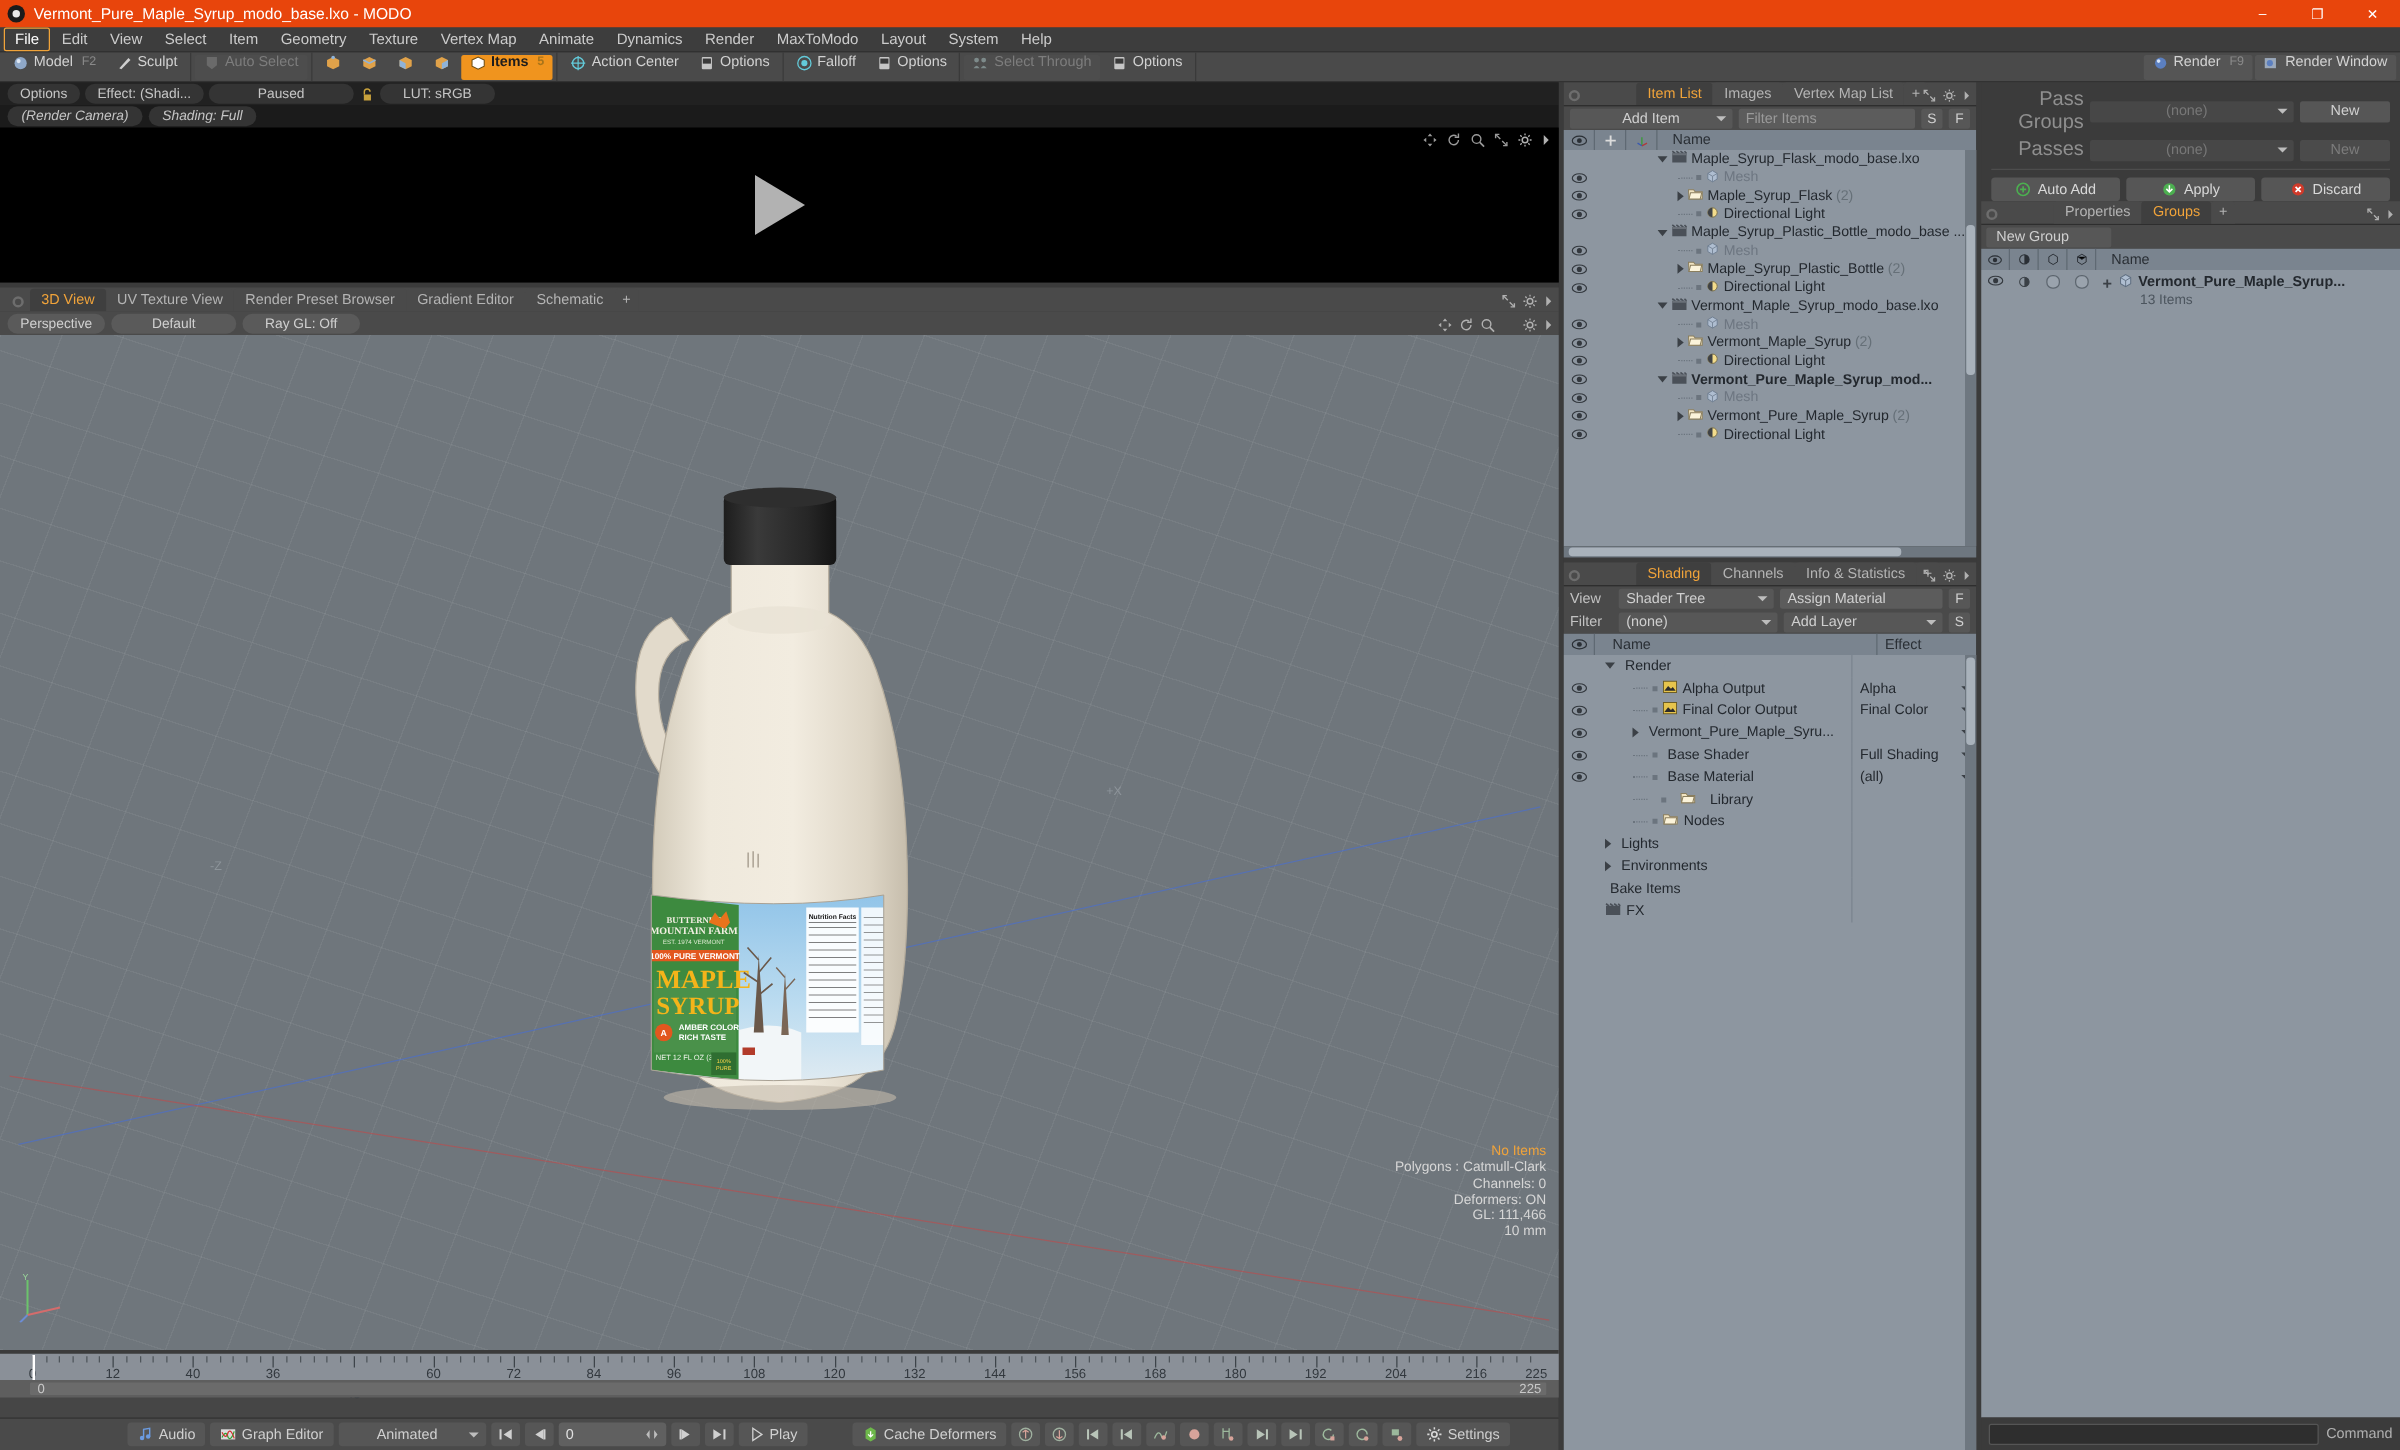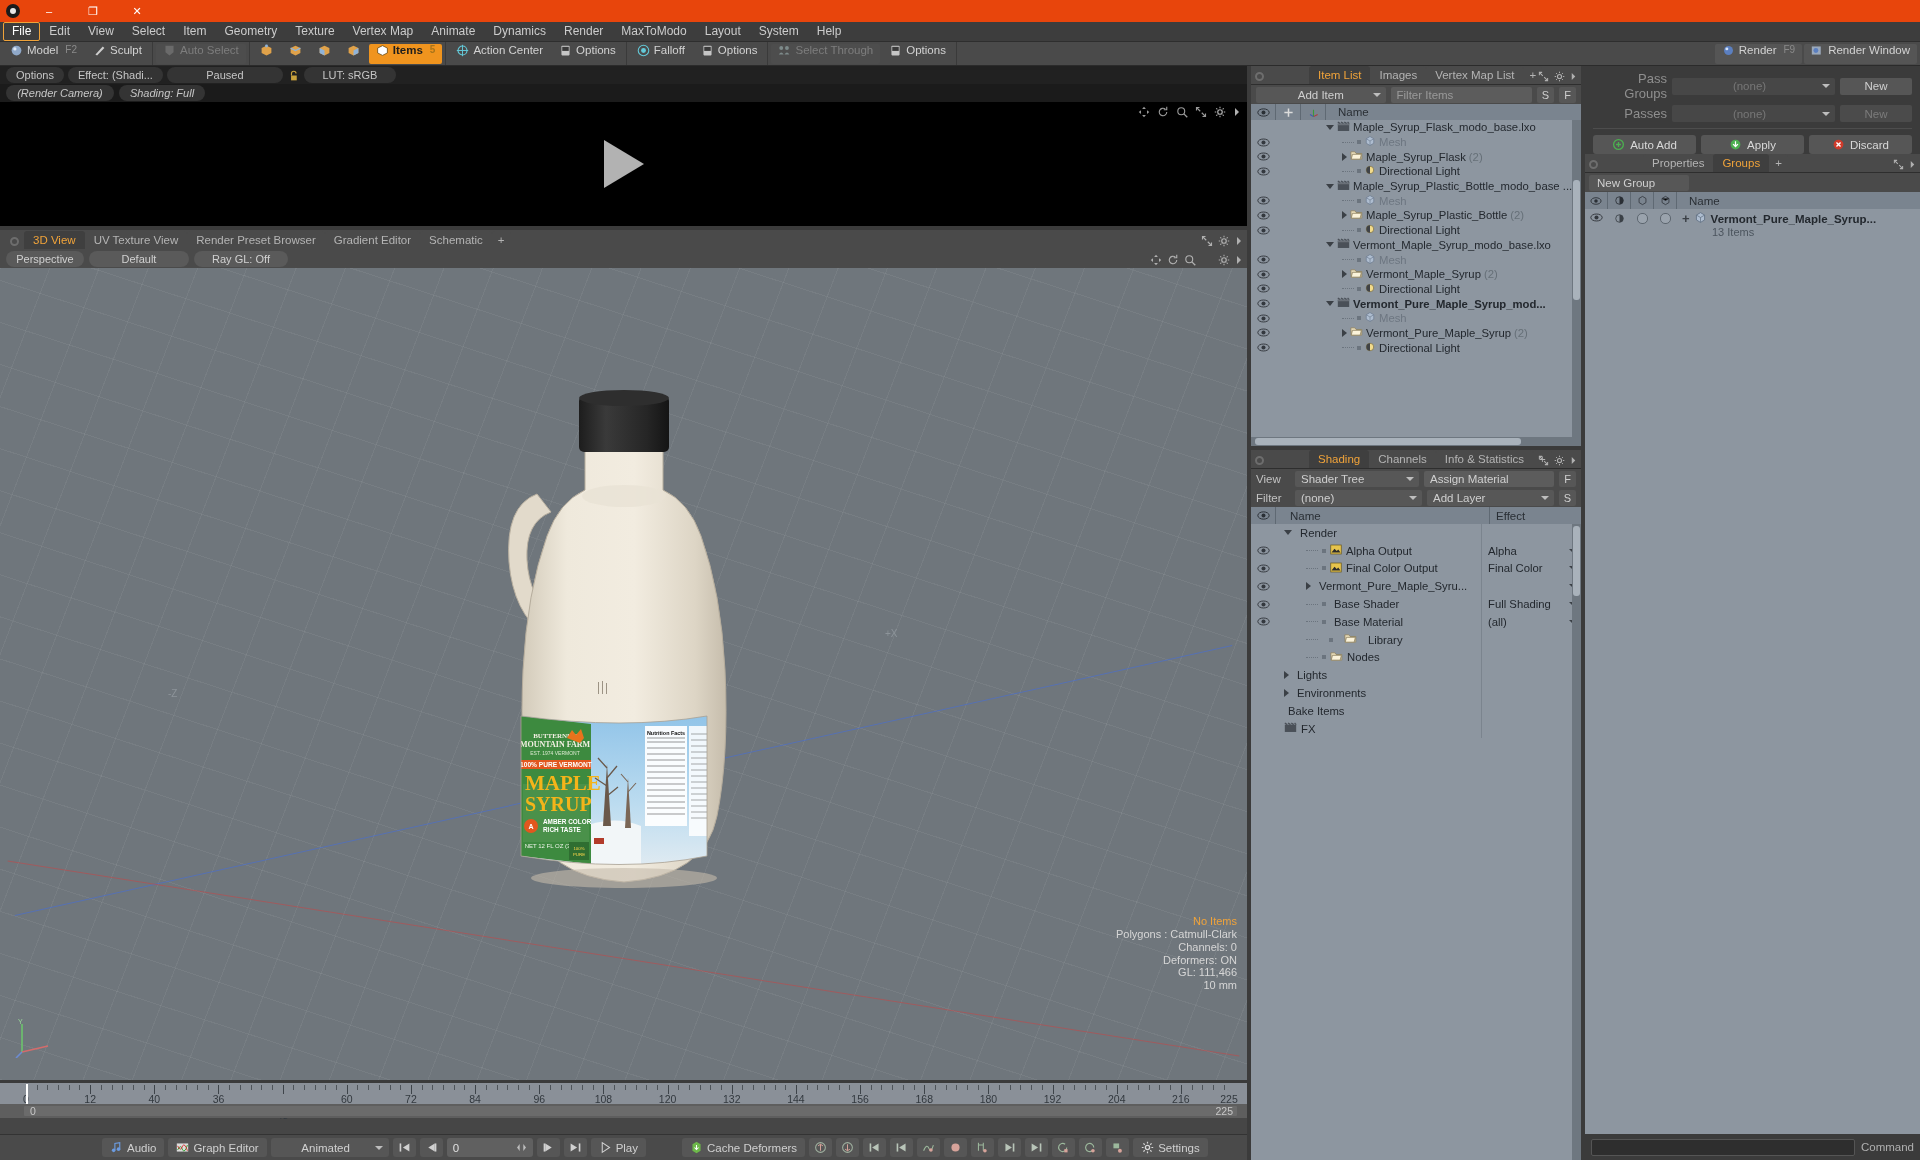--- a/index.html
+++ b/index.html
@@ -164,21 +164,21 @@
   .shrow { height:17.8px; display:flex; align-items:center; font-size:11.3px; color:#23282e;}
   .shrow .eye { width:25px;flex:0 0 25px;display:flex;align-items:center;justify-content:center;}
   .shrow .nmc { flex:1; display:flex; align-items:center; gap:4px; overflow:hidden; white-space:nowrap;}
   .shrow .eff { width:100px; flex:0 0 100px; display:flex; align-items:center; justify-content:space-between; padding-right:4px; border-left:1px solid #7b848e; height:100%; }
   .shhdr { height:17px;background:#7a848f;display:flex;align-items:center;color:#2a2f35;font-size:11.5px;}
   .sphere { width:11px;height:11px;border-radius:50%;flex:0 0 11px; }
 
   
   .pass-area { flex:0 0 76px; background:#3b3b3b; padding:5px 8px 0 8px; }
   .pass-row { display:flex; align-items:center; gap:5px; margin-bottom:4px; }
-  .pass-lbl { width:74px; text-align:right; font-size:13px; color:#8f8f8f; }
+  .pass-lbl { width:74px; text-align:right; font-size:16px; color:#8f8f8f; }
   .pass-dd { flex:1; height:17px; background:#474747; border-radius:2px; display:flex; align-items:center; justify-content:space-between; padding:0 5px; color:#777; font-size:11.5px;}
   .pass-new { width:72px;height:17px;background:#565656;border-radius:2px;display:flex;align-items:center;justify-content:center;color:#d0d0d0;font-size:11.5px;}
   .pass-new.dim { color:#7c7c7c; background:#4b4b4b; }
   .pass-btns { display:flex; gap:5px; margin-top:6px; border-top:1px solid #4d4d4d; padding-top:6px;}
   .pass-btn { flex:1;height:19px;background:#565656;border-radius:3px;display:flex;align-items:center;justify-content:center;gap:5px;color:#d8d8d8;font-size:11.5px;}
   .grp-panel { flex:1; display:flex; flex-direction:column; background:#3f3f3f; min-height:0;}
   .grp-newrow { height:19px;background:#4a4a4a;display:flex;align-items:center;padding:1px 4px;}
   .grp-new { height:16px;background:#575757;border-radius:2px;display:flex;align-items:center;padding:0 8px;color:#cfcfcf;font-size:11.5px;min-width:100px;}
   .grphdr { height:17px;background:#7a848f;display:flex;align-items:center;color:#2a2f35;font-size:11.5px;}
   .grphdr .c { width:23px;display:flex;align-items:center;justify-content:center;border-right:1px solid #5f6973;height:100%;}
@@ -199,20 +199,21 @@
 </style>
 </head>
 <body>
 
 <div class="app">
 
   <div class="titlebar">
     <div class="logo">
         <i></i>
       </div>
+    <div class="ttl">Vermont_Pure_Maple_Syrup_modo_base.lxo - MODO</div>
     <div class="winbtns">
       <div class="winbtn">–</div>
       <div class="winbtn">❐</div>
       <div class="winbtn">✕</div>
     </div>
   </div>
 
   <div class="menubar" id="menubar">
       <div class="menu-item active">File</div>
       <div class="menu-item">Edit</div>
@@ -1252,21 +1253,21 @@
           <div class="sqbtn">S</div>
         </div>
         <div class="shhdr">
           <div style="width:25px;display:flex;align-items:center;justify-content:center;border-right:1px solid #5f6973;height:100%">
             <svg width="13" height="9" viewBox="0 0 16 11">
                 <ellipse cx="8" cy="5.5" rx="7" ry="4.5" fill="none" stroke="#2a2f35" stroke-width="1.2"></ellipse>
                 <circle cx="8" cy="5.5" r="2.4" fill="#2a2f35"></circle>
               </svg>
           </div>
           <div style="flex:1;padding-left:14px">Name</div>
-          <div style="width:92px;border-left:1px solid #5f6973;height:100%;display:flex;align-items:center;padding-left:6px">Effect</div>
+          <div style="width:80px;border-left:1px solid #5f6973;height:100%;display:flex;align-items:center;padding-left:6px">Effect</div>
         </div>
         <div class="shlist" id="shader-tree-body">
           <div class="vscroll">
               <div class="thumb" style="top:2px;height:70px"></div>
             </div>
         <div class="shrow">
               <div class="eye"></div>
               <div class="nmc" style="padding-left: 8px;">
                 <span class="tri-d"></span>
                 <span><span class="sphere" style="background:radial-gradient(circle at 33% 30%, #b6c6f0, #5560b8)"></span></span>

